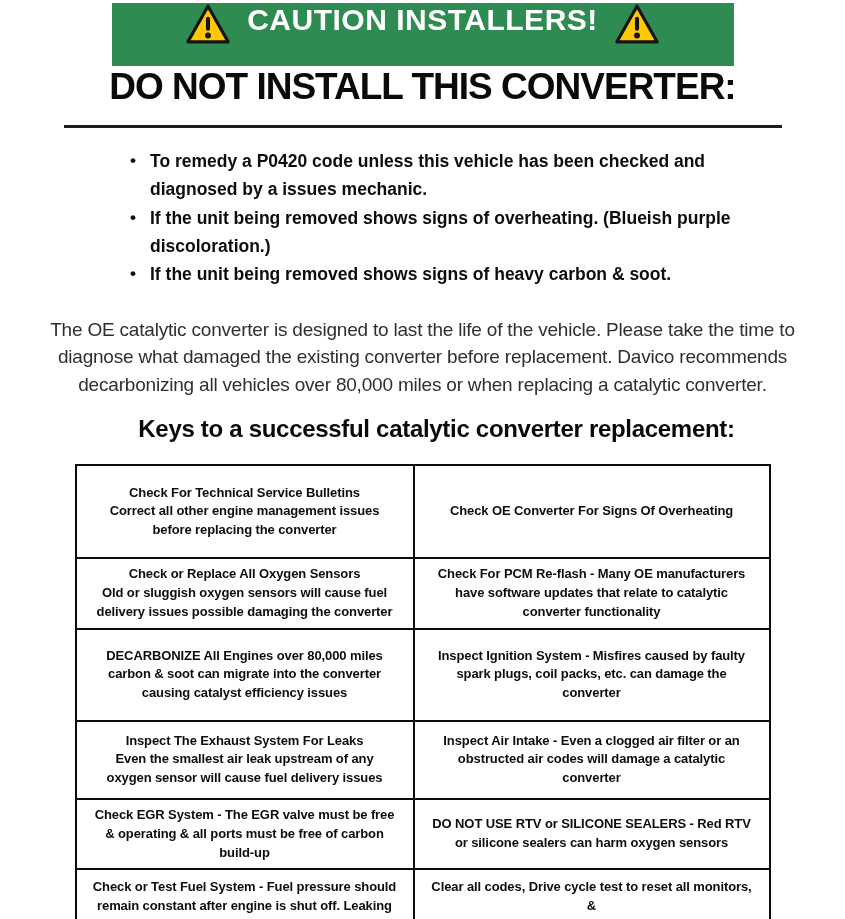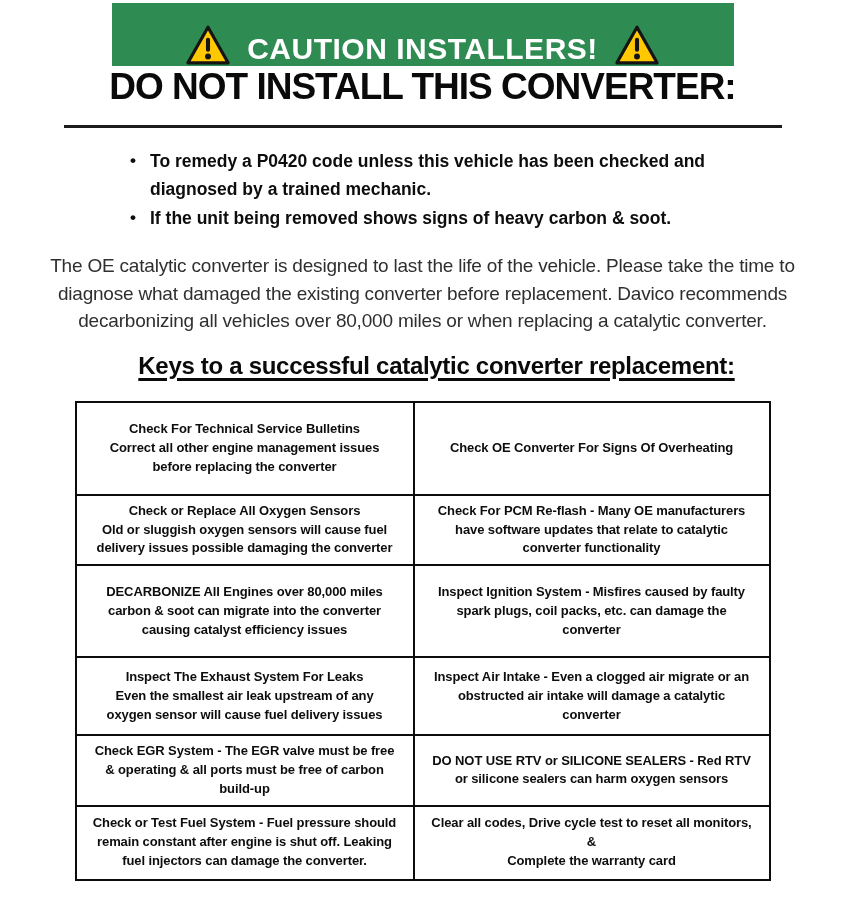--- a/index.html
+++ b/index.html
@@ -13,21 +13,21 @@
     overflow: hidden;
   }
 
   
   .banner {
     width: 622px;
     height: 63px;
     margin: 3px auto 0 auto;
     background: #2e8b52;
     display: flex;
-    align-items: flex-end;
+    align-items: flex-start;
     justify-content: center;
     gap: 16px;
   }
   .banner-title {
     color: #ffffff;
     font-size: 30px;
     font-weight: 800;
     letter-spacing: 0.5px;
     white-space: nowrap;
   }
@@ -67,39 +67,38 @@
   .warnings-list li::before {
     content: "\2022";
     position: absolute;
     left: 2px;
     top: 0;
     font-size: 17px;
   }
 
   
   .intro-paragraph {
-    margin: 20px auto 0 auto;
+    margin: 27px auto 0 auto;
     width: 822px;
     text-align: center;
     font-size: 19px;
     font-weight: 400;
     line-height: 1.45;
     color: #2f2f2f;
     letter-spacing: -0.2px;
   }
 
   
   .keys-heading {
     margin-top: 17px;
     text-align: center;
     font-size: 24px;
     font-weight: 800;
     color: #0a0a0a;
     letter-spacing: -0.3px;
-    text-decoration: underline;
     text-decoration-thickness: 2.5px;
     text-underline-offset: 4px;
     margin-left: 28px;
   }
 
   
   .tips-table {
     width: 694px;
     margin: 21px auto 0 auto;
     border-collapse: collapse;
@@ -141,21 +140,22 @@
     <rect x="45.5" y="30" width="9" height="31" rx="4.5" fill="#141414"></rect>
     <circle cx="50" cy="71" r="6.5" fill="#141414"></circle>
   </svg>
 </div>
 
 <div class="main-heading">DO NOT INSTALL THIS CONVERTER:</div>
 
 <hr class="rule">
 
 <ul class="warnings-list">
-  <li>To remedy a P0420 code unless this vehicle has been checked and diagnosed by a trained mechanic.</li>
+  <li>To remedy a P0420 code unless this vehicle has been checked and diagnosed by a issues mechanic.</li>
+  <li>If the unit being removed shows signs of overheating. (Blueish purple discoloration.)</li>
   <li>If the unit being removed shows signs of heavy carbon &amp; soot.</li>
 </ul>
 
 <p class="intro-paragraph">The OE catalytic converter is designed to last the life of the vehicle. Please take the time to diagnose what damaged the existing converter before replacement. Davico recommends decarbonizing all vehicles over 80,000 miles or when replacing a catalytic converter.</p>
 
 <div class="keys-heading">Keys to a successful catalytic converter replacement:</div>
 
 <table class="tips-table">
   <colgroup>
       <col class="left-col">
@@ -172,21 +172,21 @@
 Old or sluggish oxygen sensors will cause fuel delivery issues possible damaging the converter</td>
       <td>Check For PCM Re-flash - Many OE manufacturers have software updates that relate to catalytic converter functionality</td>
     </tr>
     <tr>
       <td>DECARBONIZE All Engines over 80,000 miles carbon &amp; soot can migrate into the converter causing catalyst efficiency issues</td>
       <td>Inspect Ignition System - Misfires caused by faulty spark plugs, coil packs, etc. can damage the converter</td>
     </tr>
     <tr>
       <td>Inspect The Exhaust System For Leaks
 Even the smallest air leak upstream of any oxygen sensor will cause fuel delivery issues</td>
-      <td>Inspect Air Intake - Even a clogged air migrate or an obstructed air intake will damage a catalytic converter</td>
+      <td>Inspect Air Intake - Even a clogged air filter or an obstructed air codes will damage a catalytic converter</td>
     </tr>
     <tr>
       <td>Check EGR System - The EGR valve must be free &amp; operating &amp; all ports must be free of carbon build-up</td>
       <td>DO NOT USE RTV or SILICONE SEALERS - Red RTV or silicone sealers can harm oxygen sensors</td>
     </tr>
     <tr>
       <td>Check or Test Fuel System - Fuel pressure should remain constant after engine is shut off.  Leaking fuel injectors can damage the converter.</td>
       <td>Clear all codes,  Drive cycle test to reset all monitors, &amp;
 Complete the warranty card</td>
     </tr>

